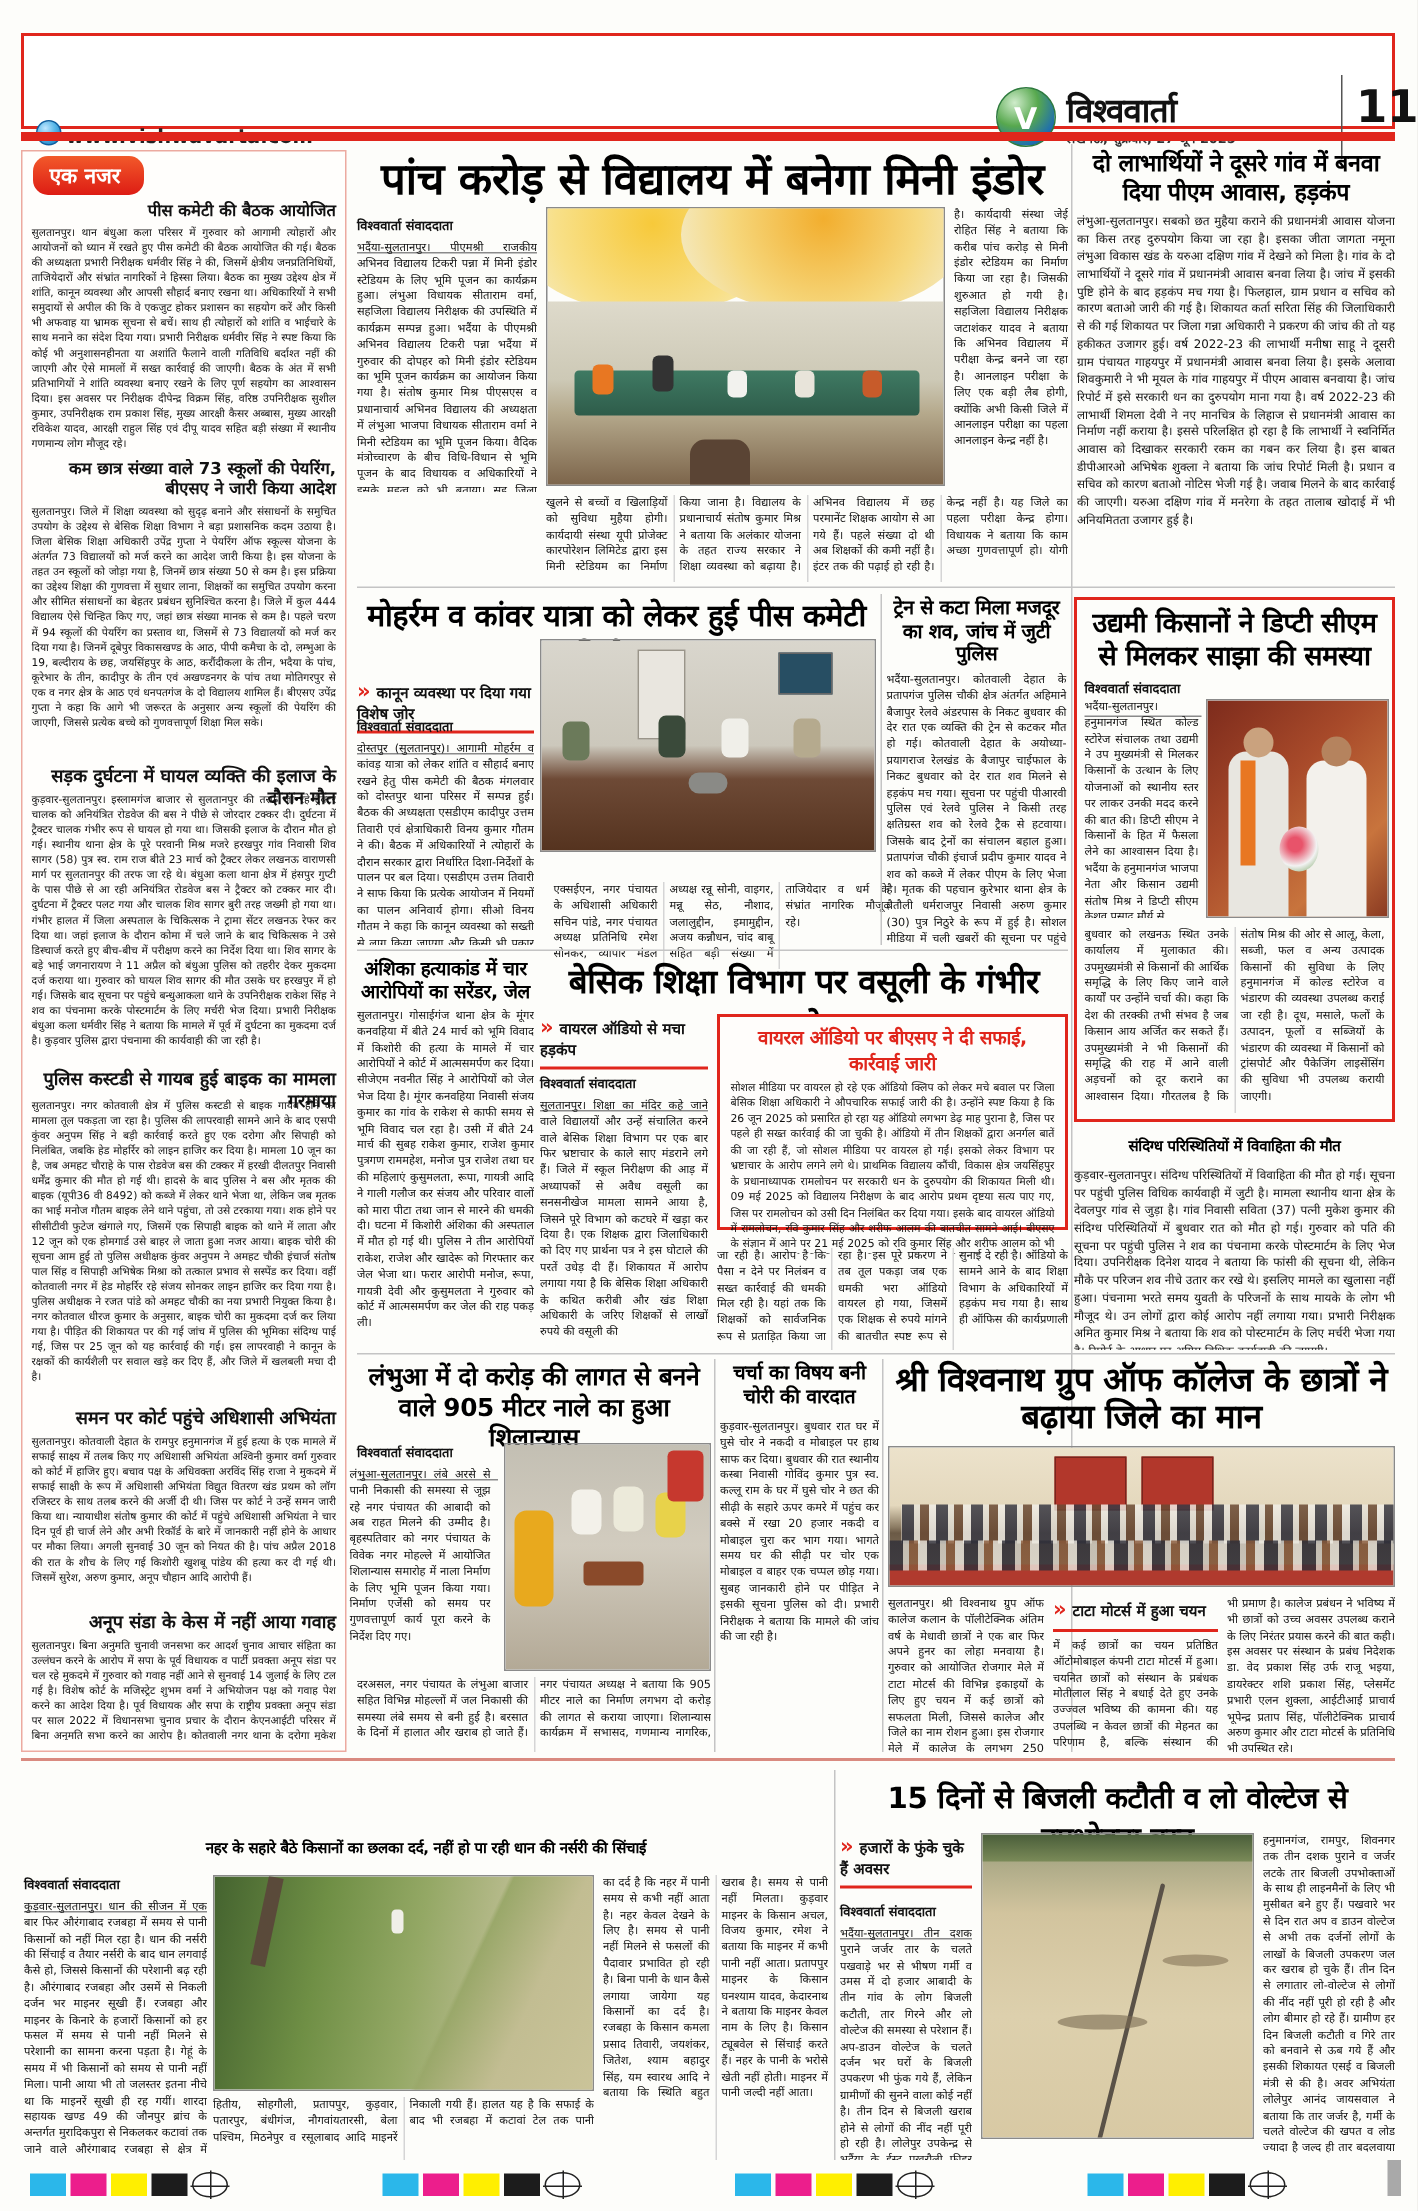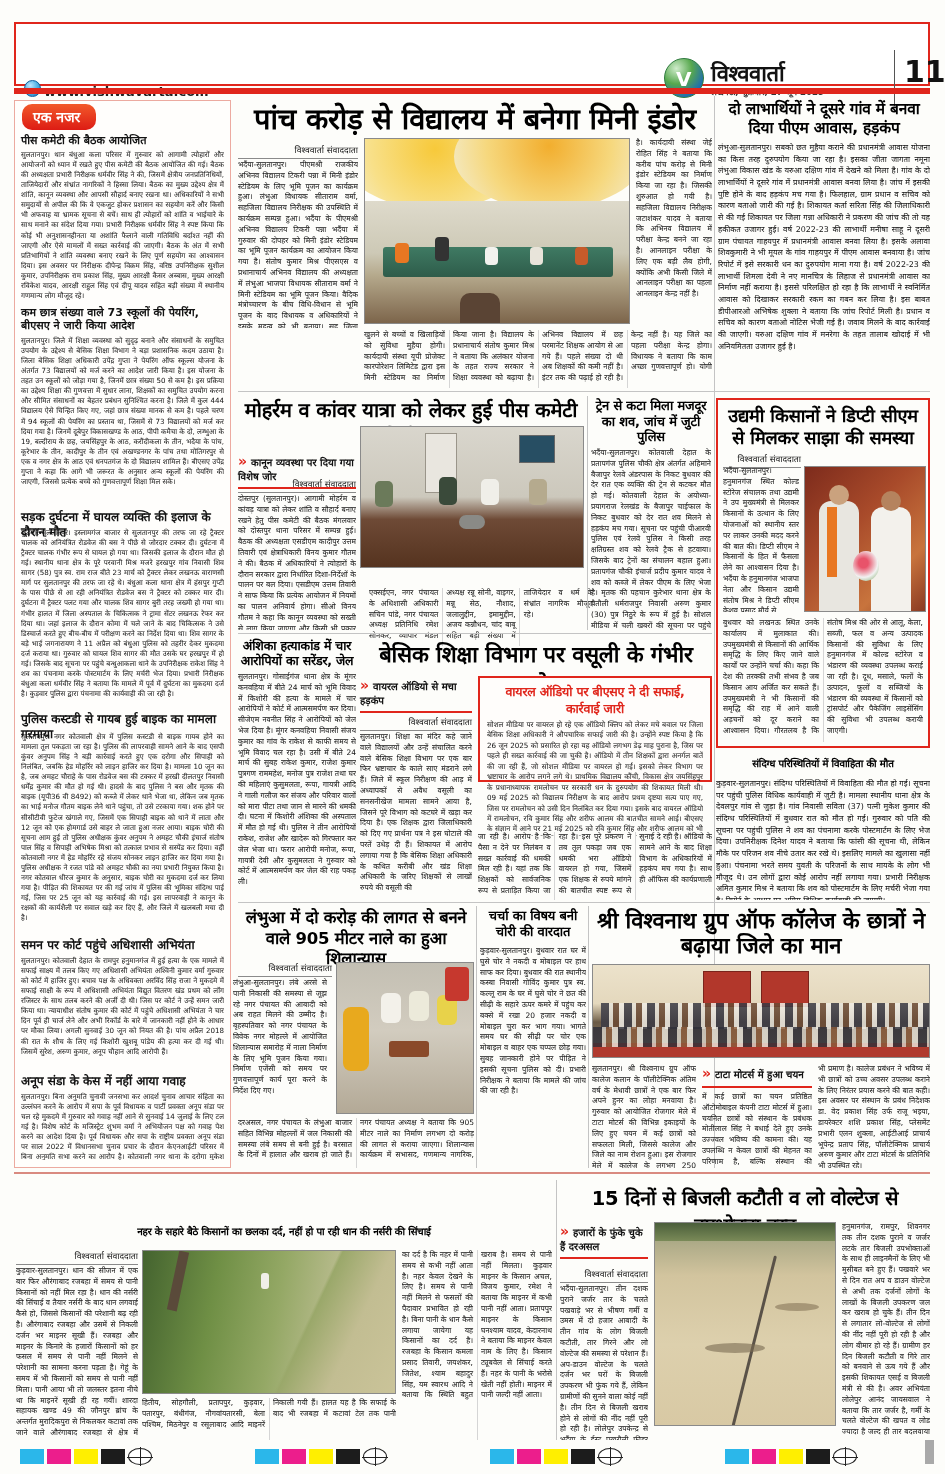--- a/index.html
+++ b/index.html
@@ -4,21 +4,21 @@
 <style>
   html,body{margin:0;padding:0;background:#e9e7e2;font-family:"DejaVu Sans",sans-serif;color:#121212;}
   #page{position:relative;width:945px;height:1474px;margin:0 auto;background:#fdfdfa;overflow:hidden;}
   .abs{position:absolute;box-sizing:border-box;}
   .jt{text-align:justify;overflow:hidden;}
   .b7{font-size:7.1px;line-height:1.42;}
   .b75{font-size:7.5px;line-height:1.44;}
   .b8{font-size:7.9px;line-height:1.48;}
   .hl{font-weight:bold;color:#000;letter-spacing:-0.2px;}
   .ctr{text-align:center;}
-  .byline{font-weight:normal;font-size:8.6px;border-bottom:1px solid #8a8a8a;padding-bottom:2px;margin-bottom:3px;text-align:right;}
+  .byline{font-weight:bold;font-size:8.6px;border-bottom:1px solid #8a8a8a;padding-bottom:12px;margin-bottom:3px;}
   .kicker{font-weight:bold;font-size:10px;line-height:1.3;}
   .mk::before{content:"»";color:#e0261c;font-weight:bold;font-size:14px;margin-right:4px;}
   .kline{height:0;border-top:2px solid #e0261c;margin-top:4px;}
   .c2{column-count:2;column-gap:8px;column-rule:1px solid #d5d5d5;}
   .c3{column-count:3;column-gap:8px;column-rule:1px solid #d5d5d5;}
   .c4{column-count:4;column-gap:8px;column-rule:1px solid #d5d5d5;}
   .photo{border:1px solid #8a8a8a;overflow:hidden;position:absolute;box-sizing:border-box;}
   .vline{width:1px;background:#c4c4c4;}
   .hline{height:1px;background:#c4c4c4;}
   
@@ -34,21 +34,21 @@
   #logo::after{content:"V";position:absolute;left:11px;top:8px;color:#fff;font-weight:bold;font-size:20px;}
   #brand{left:695px;top:33px;font-size:22px;font-weight:bold;letter-spacing:-0.5px;}
   #dateline{left:695px;top:62px;font-size:8.6px;font-weight:bold;color:#333;}
   #pgsep{left:878px;top:26px;width:1px;height:56px;background:#555;}
   #pgnum{left:888px;top:30px;font-size:30px;font-weight:bold;}
   #redbar{left:14px;top:88px;width:916px;height:6px;background:#e0261c;}
   
   #sidebar{left:14px;top:100px;width:217px;height:1068px;border:1px solid #ecaaa0;background:#fffefc;}
   .sbt{left:22px;top:104px;padding:3px 16px 4px 11px;background:linear-gradient(180deg,#f2592a 0%,#dd1c14 100%);
       color:#fff;font-weight:bold;font-size:14px;border-radius:10px;}
-  .sbh{font-size:11px;font-weight:bold;line-height:1.22;}
+  .sbh{font-size:11px;font-weight:bold;line-height:1.22;text-align:right;}
   .sbx{left:21px;width:203px;}
   
   .h-lead{font-size:29px;}
   .h-mid{font-size:20px;}
   
   .reg{display:flex;gap:3px;align-items:center;}
   .reg span{width:24px;height:15px;display:inline-block;}
   .reg .cy{background:#2bb7ea;} .reg .mg{background:#ec1e8c;} .reg .yl{background:#ffef00;} .reg .bk{background:#1c1c1c;}
   .reg .cr{width:22px;height:15px;border:1.5px solid #222;border-radius:50%;position:relative;background:#fff;}
   .reg .cr::before{content:"";position:absolute;left:50%;top:-2px;bottom:-2px;width:1px;background:#222;}
@@ -158,21 +158,21 @@
   <div class="abs jt b75" style="left:238px;top:672px;width:118px;height:228px;">सुलतानपुर। गोसाईगंज थाना क्षेत्र के मूंगर कनवहिया में बीते 24 मार्च को भूमि विवाद में किशोरी की हत्या के मामले में चार आरोपियों ने कोर्ट में आत्मसमर्पण कर दिया। सीजेएम नवनीत सिंह ने आरोपियों को जेल भेज दिया है। मूंगर कनवहिया निवासी संजय कुमार का गांव के राकेश से काफी समय से भूमि विवाद चल रहा है। उसी में बीते 24 मार्च की सुबह राकेश कुमार, राजेश कुमार पुत्रगण राममहेश, मनोज पुत्र राजेश तथा घर की महिलाएं कुसुमलता, रूपा, गायत्री आदि ने गाली गलौज कर संजय और परिवार वालों को मारा पीटा तथा जान से मारने की धमकी दी। घटना में किशोरी अंशिका की अस्पताल में मौत हो गई थी। पुलिस ने तीन आरोपियों राकेश, राजेश और खादेरू को गिरफ्तार कर जेल भेजा था। फरार आरोपी मनोज, रूपा, गायत्री देवी और कुसुमलता ने गुरुवार को कोर्ट में आत्मसमर्पण कर जेल की राह पकड़ ली।</div>
 
   <div class="abs hl ctr" style="left:360px;top:638px;width:352px;font-size:22px;">बेसिक शिक्षा विभाग पर वसूली के गंभीर आरोप</div>
   <div class="abs" style="left:360px;top:676px;width:112px;">
     <div class="kicker mk">वायरल ऑडियो से मचा हड़कंप</div>
     <div class="kline"></div>
   </div>
   <div class="abs byline" style="left:360px;top:716px;width:112px;">विश्ववार्ता संवाददाता</div>
   <div class="abs jt b75" style="left:360px;top:732px;width:112px;height:168px;">सुलतानपुर। शिक्षा का मंदिर कहे जाने वाले विद्यालयों और उन्हें संचालित करने वाले बेसिक शिक्षा विभाग पर एक बार फिर भ्रष्टाचार के काले साए मंडराने लगे हैं। जिले में स्कूल निरीक्षण की आड़ में अध्यापकों से अवैध वसूली का सनसनीखेज मामला सामने आया है, जिसने पूरे विभाग को कटघरे में खड़ा कर दिया है। एक शिक्षक द्वारा जिलाधिकारी को दिए गए प्रार्थना पत्र ने इस घोटाले की परतें उधेड़ दी हैं। शिकायत में आरोप लगाया गया है कि बेसिक शिक्षा अधिकारी के कथित करीबी और खंड शिक्षा अधिकारी के जरिए शिक्षकों से लाखों रुपये की वसूली की</div>
 
-  <div class="abs" style="left:478px;top:676px;width:234px;height:106px;border:2px solid #e0261c;padding:5px 7px;background:#fffdfb;">
+  <div class="abs" style="left:478px;top:676px;width:234px;height:144px;border:2px solid #e0261c;padding:5px 7px;background:#fffdfb;">
     <div class="hl" style="color:#e0261c;font-size:12.5px;text-align:center;">वायरल ऑडियो पर बीएसए ने दी सफाई, कार्रवाई जारी</div>
     <div class="jt" style="font-size:7.2px;line-height:1.45;margin-top:3px;height:116px;overflow:hidden;">सोशल मीडिया पर वायरल हो रहे एक ऑडियो क्लिप को लेकर मचे बवाल पर जिला बेसिक शिक्षा अधिकारी ने औपचारिक सफाई जारी की है। उन्होंने स्पष्ट किया है कि 26 जून 2025 को प्रसारित हो रहा यह ऑडियो लगभग डेढ़ माह पुराना है, जिस पर पहले ही सख्त कार्रवाई की जा चुकी है। ऑडियो में तीन शिक्षकों द्वारा अनर्गल बातें की जा रही हैं, जो सोशल मीडिया पर वायरल हो गईं। इसको लेकर विभाग पर भ्रष्टाचार के आरोप लगने लगे थे। प्राथमिक विद्यालय कौंची, विकास क्षेत्र जयसिंहपुर के प्रधानाध्यापक रामलोचन पर सरकारी धन के दुरुपयोग की शिकायत मिली थी। 09 मई 2025 को विद्यालय निरीक्षण के बाद आरोप प्रथम दृष्टया सत्य पाए गए, जिस पर रामलोचन को उसी दिन निलंबित कर दिया गया। इसके बाद वायरल ऑडियो में रामलोचन, रवि कुमार सिंह और शरीफ आलम की बातचीत सामने आई। बीएसए के संज्ञान में आने पर 21 मई 2025 को रवि कुमार सिंह और शरीफ आलम को भी तत्काल प्रभाव से निलंबित कर दिया गया है। इन तीनों शिक्षकों के खिलाफ अनुशासनात्मक कार्रवाई पहले से प्रचलित है।</div>
   </div>
   <div class="abs jt b75 c3" style="left:478px;top:832px;width:234px;height:68px;">जा रही है। आरोप है कि पैसा न देने पर निलंबन व सख्त कार्रवाई की धमकी मिल रही है। यहां तक कि शिक्षकों को सार्वजनिक रूप से प्रताड़ित किया जा रहा है। इस पूरे प्रकरण ने तब तूल पकड़ा जब एक धमकी भरा ऑडियो वायरल हो गया, जिसमें एक शिक्षक से रुपये मांगने की बातचीत स्पष्ट रूप से सुनाई दे रही है। ऑडियो के सामने आने के बाद शिक्षा विभाग के अधिकारियों में हड़कंप मच गया है। साथ ही ऑफिस की कार्यप्रणाली पर गंभीर सवाल उठने लगे हैं।</div>
 
   <div class="abs hl ctr" style="left:716px;top:756px;width:214px;font-size:10px;">संदिग्ध परिस्थितियों में विवाहिता की मौत</div>
   <div class="abs jt b8" style="left:716px;top:778px;width:214px;height:122px;">कुड़वार-सुलतानपुर। संदिग्ध परिस्थितियों में विवाहिता की मौत हो गई। सूचना पर पहुंची पुलिस विधिक कार्यवाही में जुटी है। मामला स्थानीय थाना क्षेत्र के देवलपुर गांव से जुड़ा है। गांव निवासी सविता (37) पत्नी मुकेश कुमार की संदिग्ध परिस्थितियों में बुधवार रात को मौत हो गई। गुरुवार को पति की सूचना पर पहुंची पुलिस ने शव का पंचनामा करके पोस्टमार्टम के लिए भेज दिया। उपनिरीक्षक दिनेश यादव ने बताया कि फांसी की सूचना थी, लेकिन मौके पर परिजन शव नीचे उतार कर रखे थे। इसलिए मामले का खुलासा नहीं हुआ। पंचनामा भरते समय युवती के परिजनों के साथ मायके के लोग भी मौजूद थे। उन लोगों द्वारा कोई आरोप नहीं लगाया गया। प्रभारी निरीक्षक अमित कुमार मिश्र ने बताया कि शव को पोस्टमार्टम के लिए मर्चरी भेजा गया है। रिपोर्ट के आधार पर अग्रिम विधिक कार्यवाही की जाएगी।</div>
 
   <div class="abs hline" style="left:238px;top:902px;width:692px;"></div>
   <div class="abs hl ctr" style="left:238px;top:908px;width:236px;font-size:16.5px;line-height:1.25;">लंभुआ में दो करोड़ की लागत से बनने वाले 905 मीटर नाले का हुआ शिलान्यास</div>
@@ -221,21 +221,21 @@
     <div style="position:absolute;left:60px;top:-10px;width:260px;height:200px;background:linear-gradient(115deg,transparent 40%,#9aa86a 41%,#c2bd92 55%,#d5cca2 100%);"></div>
     <div style="position:absolute;left:30px;top:0;width:10px;height:60px;background:#5a4a3a;transform:rotate(12deg);"></div>
     <div style="position:absolute;left:118px;top:22px;width:8px;height:16px;background:#f0efe8;border-radius:3px;"></div>
   </div>
   <div class="abs jt b75 c2" style="left:142px;top:1398px;width:254px;height:42px;">हितीय, सोहगौली, प्रतापपुर, कुड़वार, पतारपुर, बंधीगंज, नौगवांयतारसी, बेला पश्चिम, मिठनेपुर व रसूलाबाद आदि माइनरें निकाली गयी हैं। हालत यह है कि सफाई के बाद भी रजबहा में कटावां टेल तक पानी पहुंचना संभव नहीं हो पा रहा है। रजबहा व माइनर के किसानों</div>
   <div class="abs jt b75 c2" style="left:402px;top:1250px;width:150px;height:190px;">का दर्द है कि नहर में पानी समय से कभी नहीं आता है। नहर केवल देखने के लिए है। समय से पानी नहीं मिलने से फसलों की पैदावार प्रभावित हो रही है। बिना पानी के धान कैसे लगाया जायेगा यह किसानों का दर्द है। रजबहा के किसान कमला प्रसाद तिवारी, जयशंकर, जितेश, श्याम बहादुर सिंह, यम स्वारथ आदि ने बताया कि स्थिति बहुत खराब है। समय से पानी नहीं मिलता। कुड़वार माइनर के किसान अचल, विजय कुमार, रमेश ने बताया कि माइनर में कभी पानी नहीं आता। प्रतापपुर माइनर के किसान घनश्याम यादव, केदारनाथ ने बताया कि माइनर केवल नाम के लिए है। किसान ट्यूबवेल से सिंचाई करते हैं। नहर के पानी के भरोसे खेती नहीं होती। माइनर में पानी जल्दी नहीं आता।</div>
 
   <div class="abs vline" style="left:556px;top:1180px;height:260px;"></div>
   <div class="abs hl ctr" style="left:560px;top:1184px;width:370px;font-size:19.5px;">15 दिनों से बिजली कटौती व लो वोल्टेज से उपभोक्ता त्रस्त</div>
   <div class="abs" style="left:560px;top:1222px;width:88px;">
-    <div class="kicker mk">हजारों के फुंके चुके हैं दरअसल</div>
+    <div class="kicker mk">हजारों के फुंके चुके हैं अवसर</div>
     <div class="kline"></div>
   </div>
   <div class="abs byline" style="left:560px;top:1268px;width:88px;">विश्ववार्ता संवाददाता</div>
   <div class="abs jt b75" style="left:560px;top:1284px;width:88px;height:156px;">भदैंया-सुलतानपुर। तीन दशक पुराने जर्जर तार के चलते पखवाड़े भर से भीषण गर्मी व उमस में दो हजार आबादी के तीन गांव के लोग बिजली कटौती, तार गिरने और लो वोल्टेज की समस्या से परेशान हैं। अप-डाउन वोल्टेज के चलते दर्जन भर घरों के बिजली उपकरण भी फुंक गये हैं, लेकिन ग्रामीणों की सुनने वाला कोई नहीं है। तीन दिन से बिजली खराब होने से लोगों की नींद नहीं पूरी हो रही है। लोलेपुर उपकेन्द्र से भदैंया के ईस्ट पखरौली फीडर पर हनुमानगंज शिवनगर तक बिजली लाइन की आपूर्ति होती है। शिवनगर जाने वाली बिजली लाइन पर फतेपुर से</div>
   <div class="photo" style="left:654px;top:1222px;width:182px;height:204px;">
     <div style="position:absolute;inset:0;background:linear-gradient(180deg,#8a9a6e 0%,#aeab88 10%,#d2c49e 26%,#ddd0ad 60%,#d8c9a4 100%);"></div>
     <div style="position:absolute;left:0;top:0;width:100%;height:18px;background:linear-gradient(180deg,#4a5e3a,#7a8a58);"></div>
     <div style="position:absolute;left:96px;top:30px;width:3px;height:190px;background:#5a5248;transform:rotate(14deg);border-radius:2px;"></div>
     <div style="position:absolute;left:50px;top:120px;width:60px;height:10px;background:#7a6a52;border-radius:50%;opacity:.6;"></div>
     <div style="position:absolute;left:120px;top:80px;width:44px;height:8px;background:#857558;border-radius:50%;opacity:.6;"></div>

